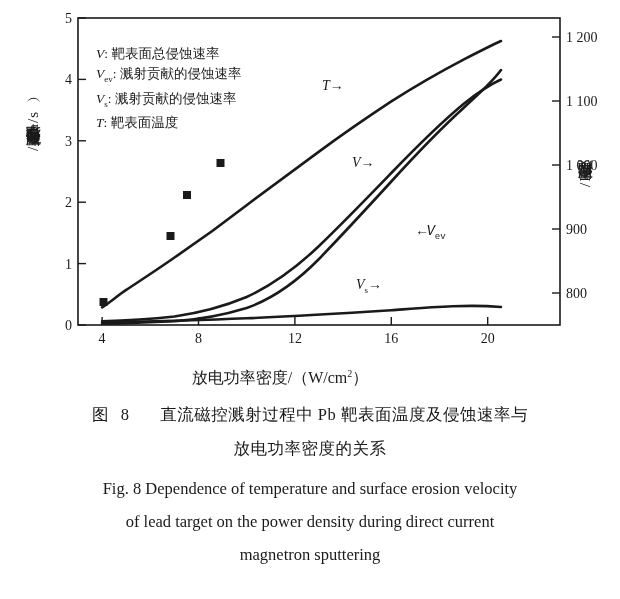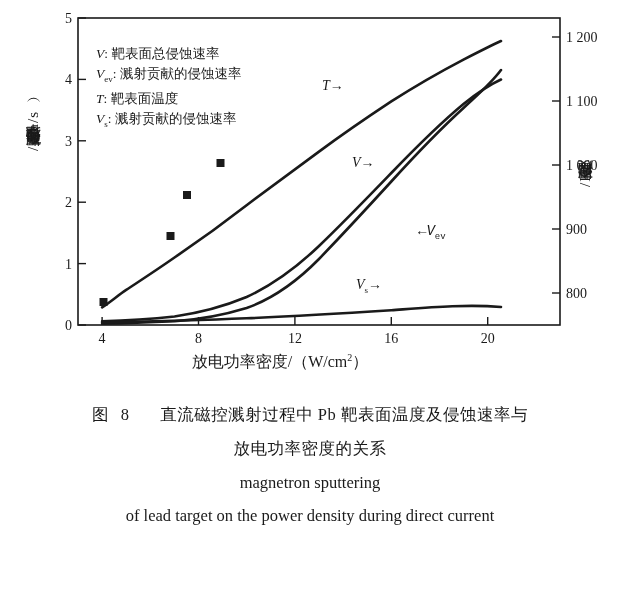--- a/index.html
+++ b/index.html
@@ -20,21 +20,21 @@
     writing-mode:vertical-rl; transform:rotate(180deg);
     letter-spacing:1px;
   }
   .axis-title-y-right{
     position:absolute;left:576px;top:170px;width:26px;
     font-size:15px;line-height:18px;text-align:center;
     writing-mode:vertical-rl; transform:rotate(180deg);
     letter-spacing:1px;
   }
   .axis-title-x{
-    position:absolute;left:0;top:352px;width:560px;
+    position:absolute;left:0;top:368px;width:560px;
     text-align:center;font-size:16px;
   }
   .axis-title-x sup{font-size:10px;}
 
   
   .legend{
     position:absolute;left:96px;top:20px;
     font-size:13.5px;line-height:20px;margin-top:24px;
   }
   .legend .row{white-space:nowrap;}
@@ -150,24 +150,24 @@
     </svg>
 
     <div class="legend">
       <div class="row">
         <i>V</i><span>: 靶表面总侵蚀速率</span>
       </div>
       <div class="row">
         <i>V</i><sub>ev</sub><span>: 溅射贡献的侵蚀速率</span>
       </div>
       <div class="row">
+        <i>V</i><sub>s</sub><span>: 溅射贡献的侵蚀速率</span>
+      </div>
+      <div class="row">
         <i>T</i><span>: 靶表面温度</span>
-      </div>
-      <div class="row">
-        <i>V</i><sub>s</sub><span>: 溅射贡献的侵蚀速率</span>
       </div>
     </div>
 
     <div class="curve-label" style="left:322px;top:78px;">
       <i>T</i><span>→</span>
     </div>
     <div class="curve-label" style="left:352px;top:155px;">
       <i>V</i><span>→</span>
     </div>
     <div class="curve-label" style="left:418px;top:223px;font-family:Liberation Mono, monospace;">
@@ -188,17 +188,22 @@
     </div>
   </div>
 
   <div class="captions">
     <div class="cap-cn">
       <span class="lbl">图 8</span>
       <span class="gap"></span>
       <span>直流磁控溅射过程中 Pb 靶表面温度及侵蚀速率与</span>
     </div>
     <div class="cap-cn">放电功率密度的关系</div>
+    <div class="cap-en">
+      <span>Fig. 8</span>
+      <span class="gap"></span>
+      <span>Dependence of temperature and surface erosion velocity</span>
+    </div>
+    <div class="cap-en" style="margin-top:0;">of lead target on the power density during direct current</div>
     <div class="cap-en" style="margin-top:0;">magnetron sputtering</div>
-    <div class="cap-en" style="margin-top:0;">of lead target on the power density during direct current</div>
   </div>
 
 </div>
 
 </body></html>

